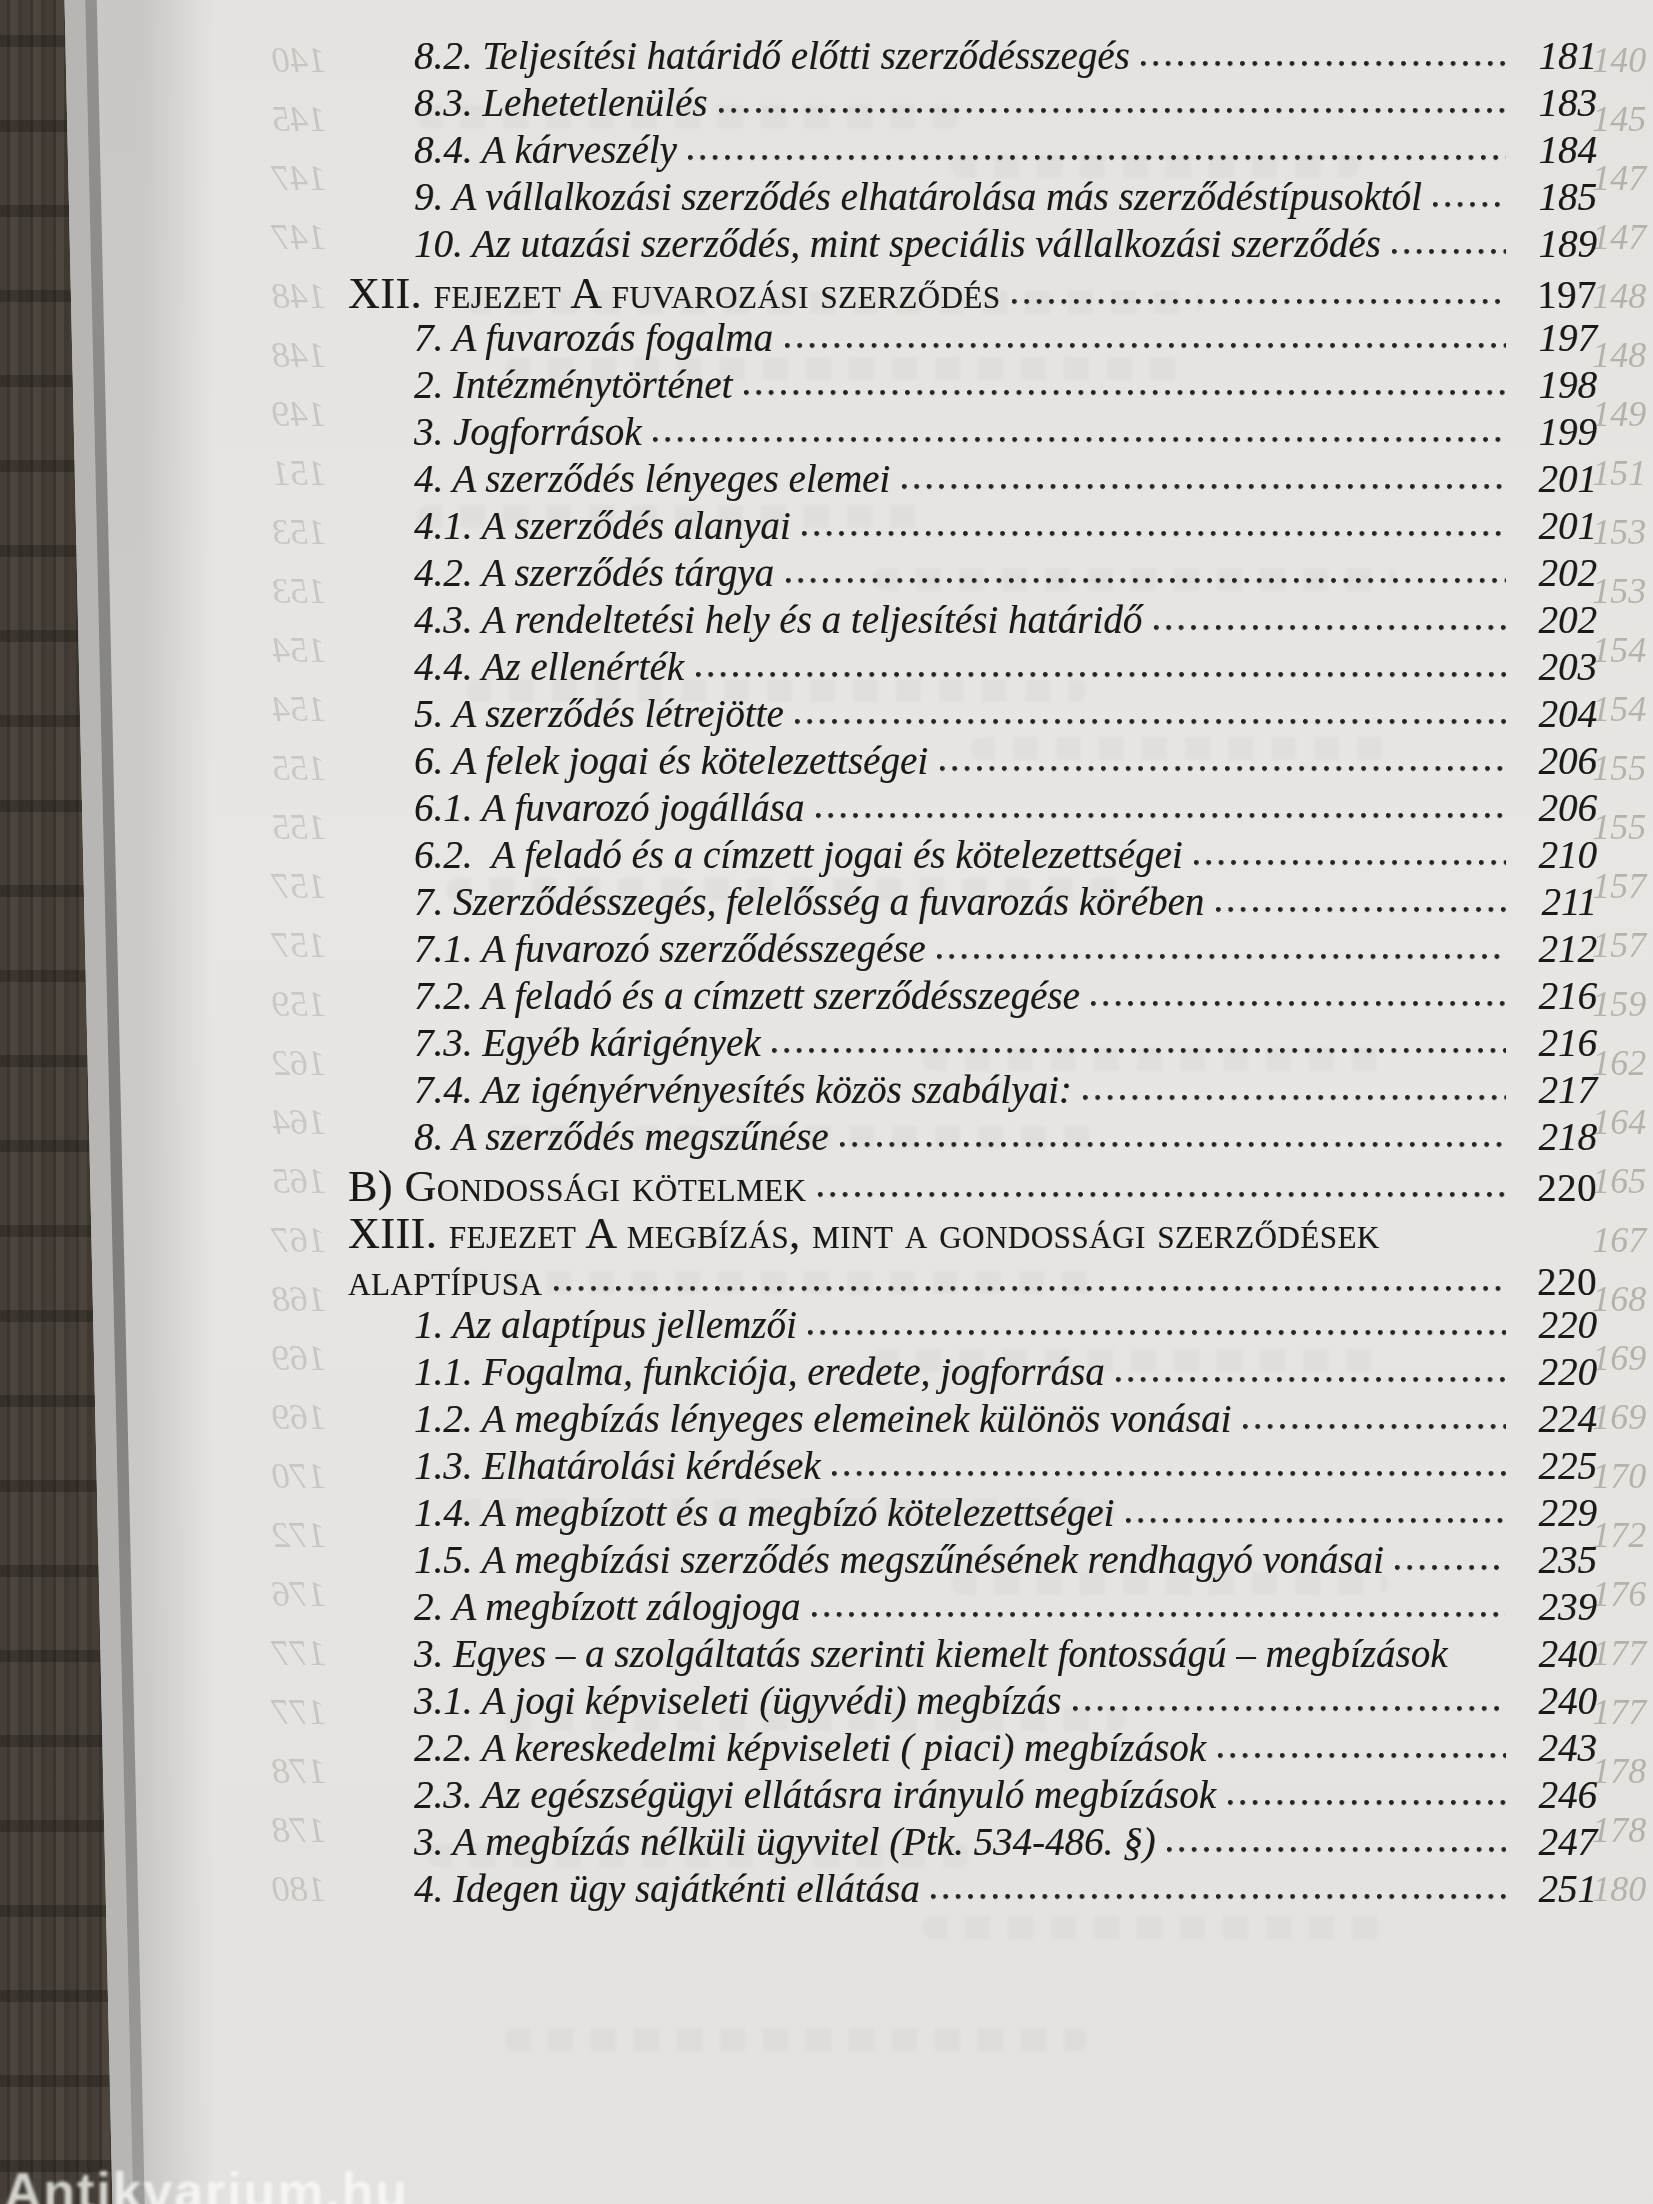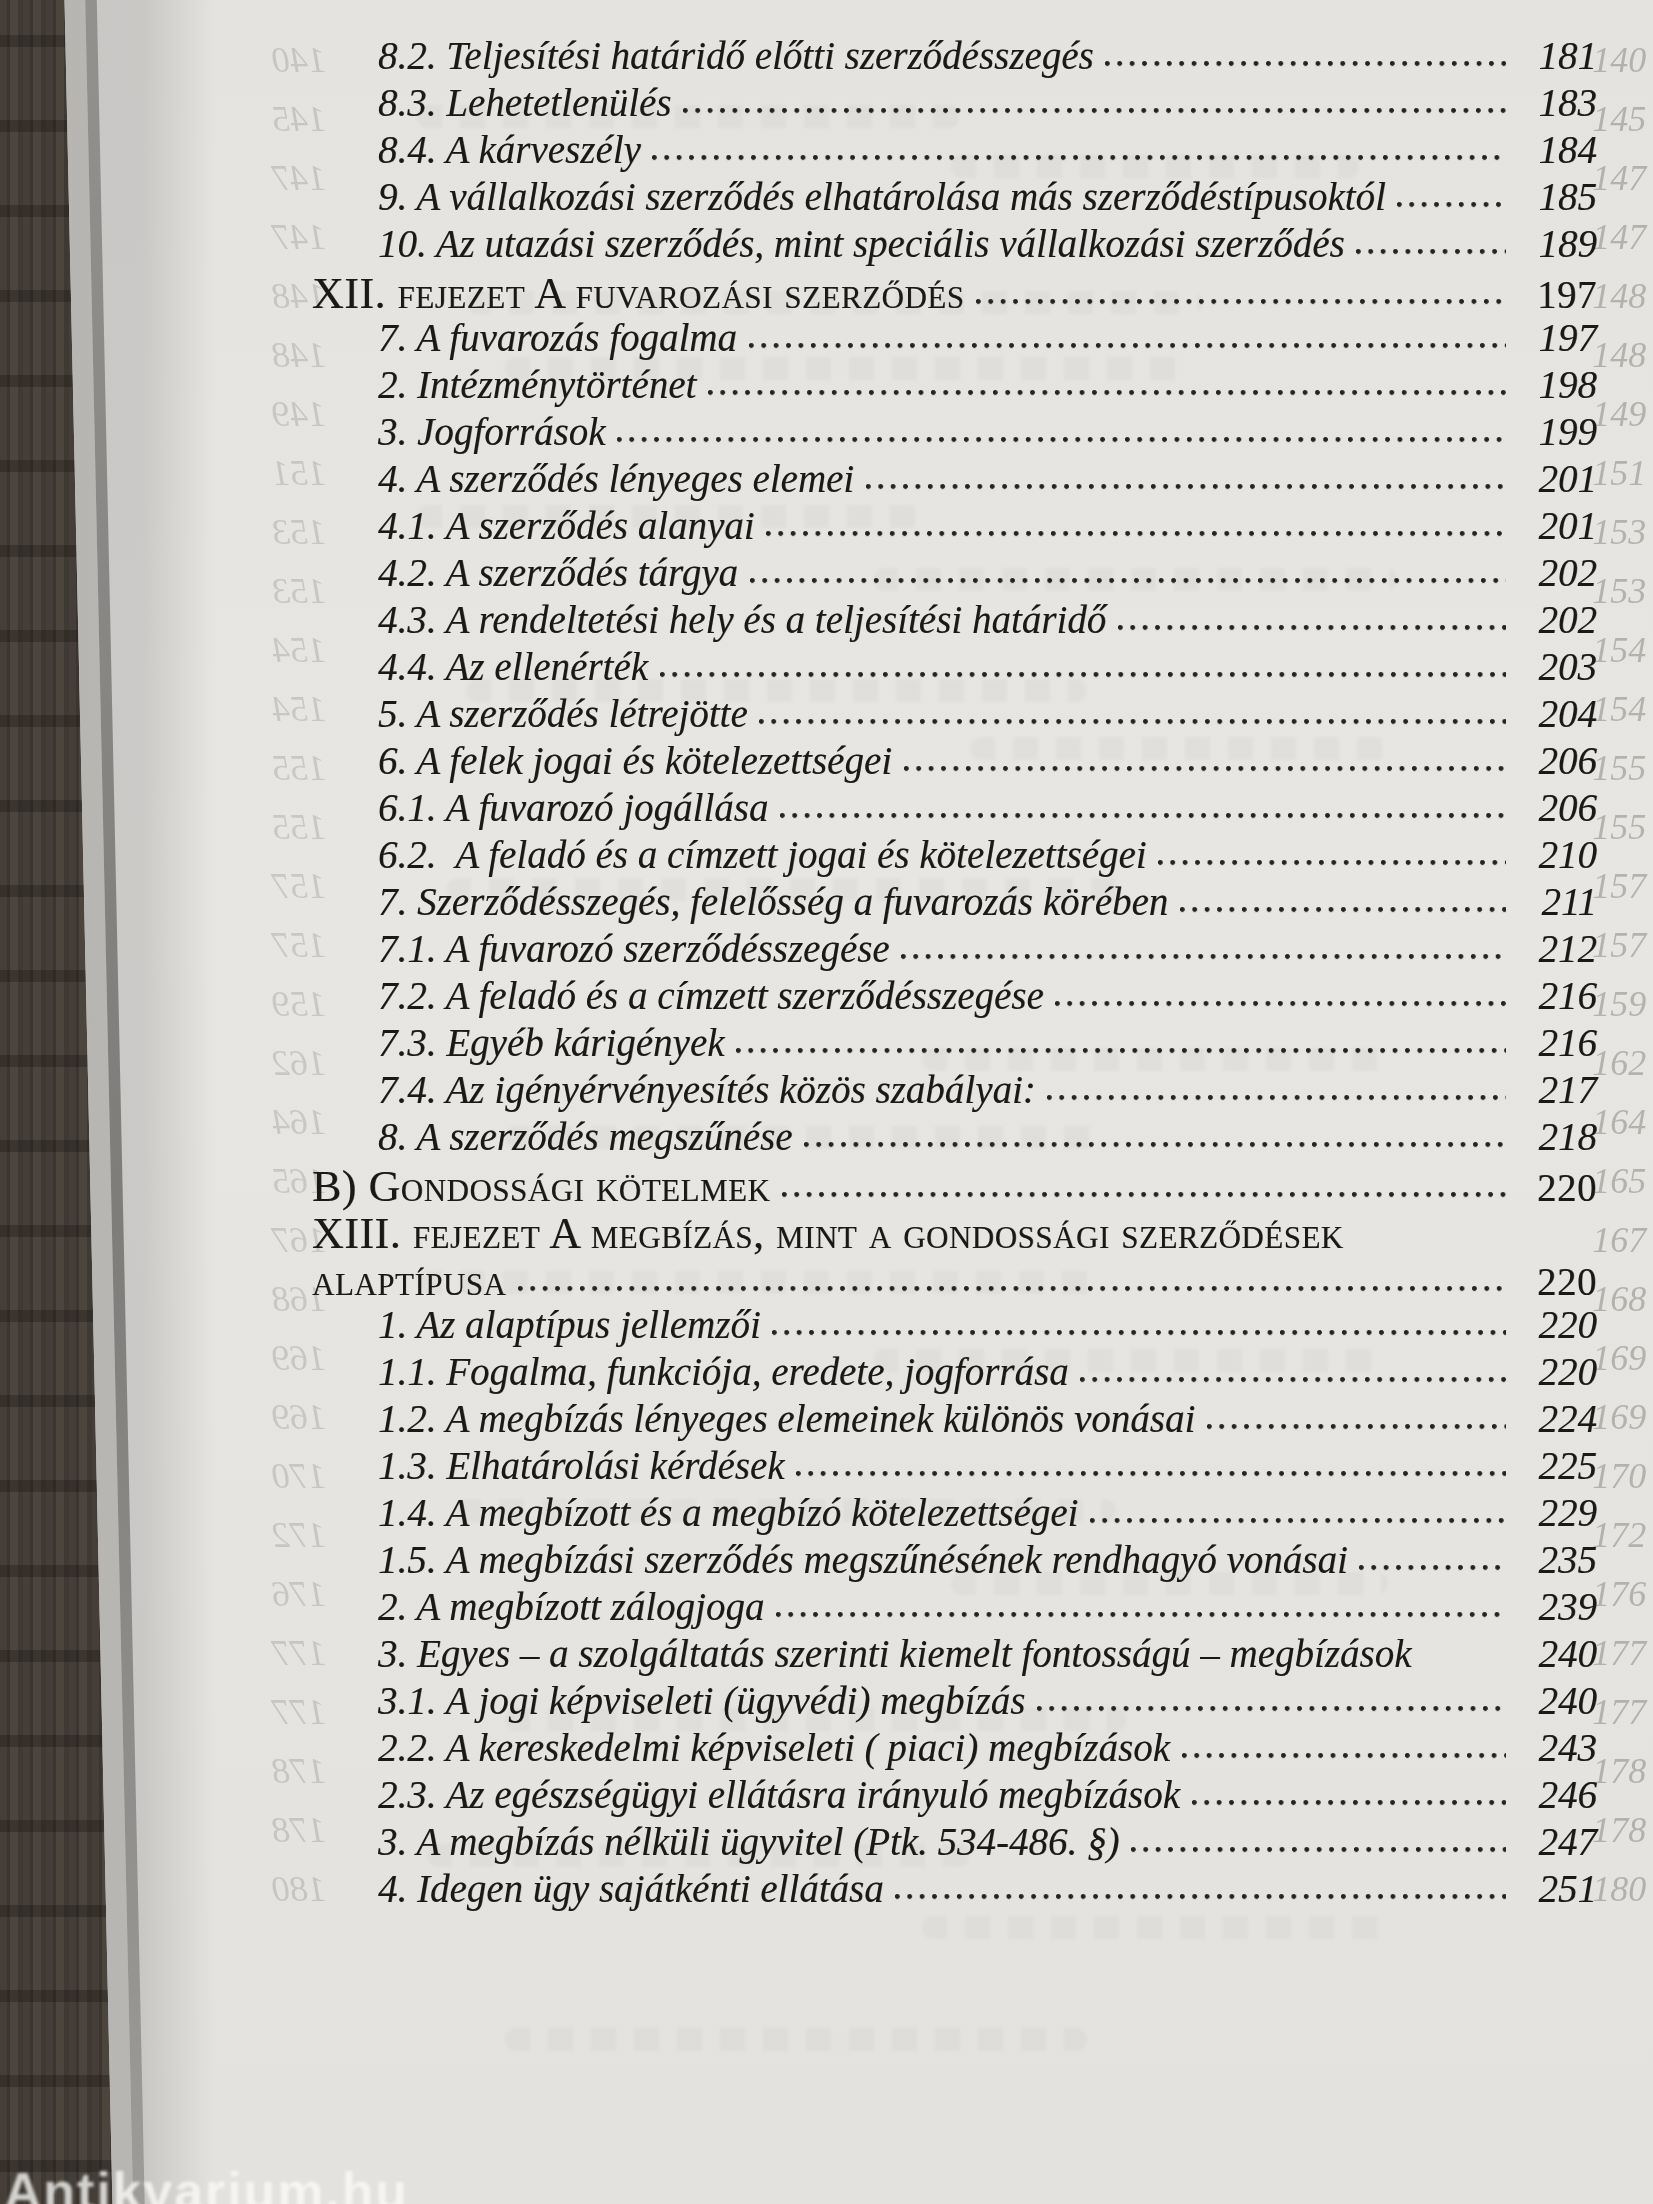--- a/index.html
+++ b/index.html
@@ -25,21 +25,21 @@
     position:absolute; inset:0; z-index:1;
     background: linear-gradient(180deg,#a6a5a2,#8f8e8b 55%,#b2b1ae);
     clip-path: polygon(5.15% 0, 5.85% 0, 8.75% 100%, 8.05% 100%);
   }
   .page-shade {
     position:absolute; inset:0; z-index:1; pointer-events:none;
     background: linear-gradient(90deg, rgba(0,0,0,.12) 8.6%, rgba(0,0,0,0) 13%);
   }
 
   
-  .toc { position:absolute; top:33px; left:0; right:57px; z-index:3; }
+  .toc { position:absolute; top:33px; left:0; right:57px; z-index:3;padding-left:36px; }
   .row { display:flex; align-items:baseline; height:47px; color:#191916; }
   .row.entry   { padding-left:378px; font-style:italic; font-size:39px; }
   .row.chapter { padding-left:312px; font-variant:small-caps; font-size:44px; letter-spacing:0.5px;justify-content:center; }
   .row .txt  { white-space:pre; text-shadow:0.4px 0.4px 0.6px rgba(40,40,38,.5); }
   .leader {
     flex:1 1 auto; height:4.9px; margin:0 7.8px 0 11.6px; transform:translateY(-2.9px);
     background-image: radial-gradient(circle at 2.3px 2.3px, rgba(25,25,22,.95) 2px, rgba(25,25,22,0) 2.8px);
     background-size:12.4px 4.9px; background-repeat:repeat-x; background-position:left center;
   }
   .row.chapter .leader { transform:translateY(-3.9px); }

